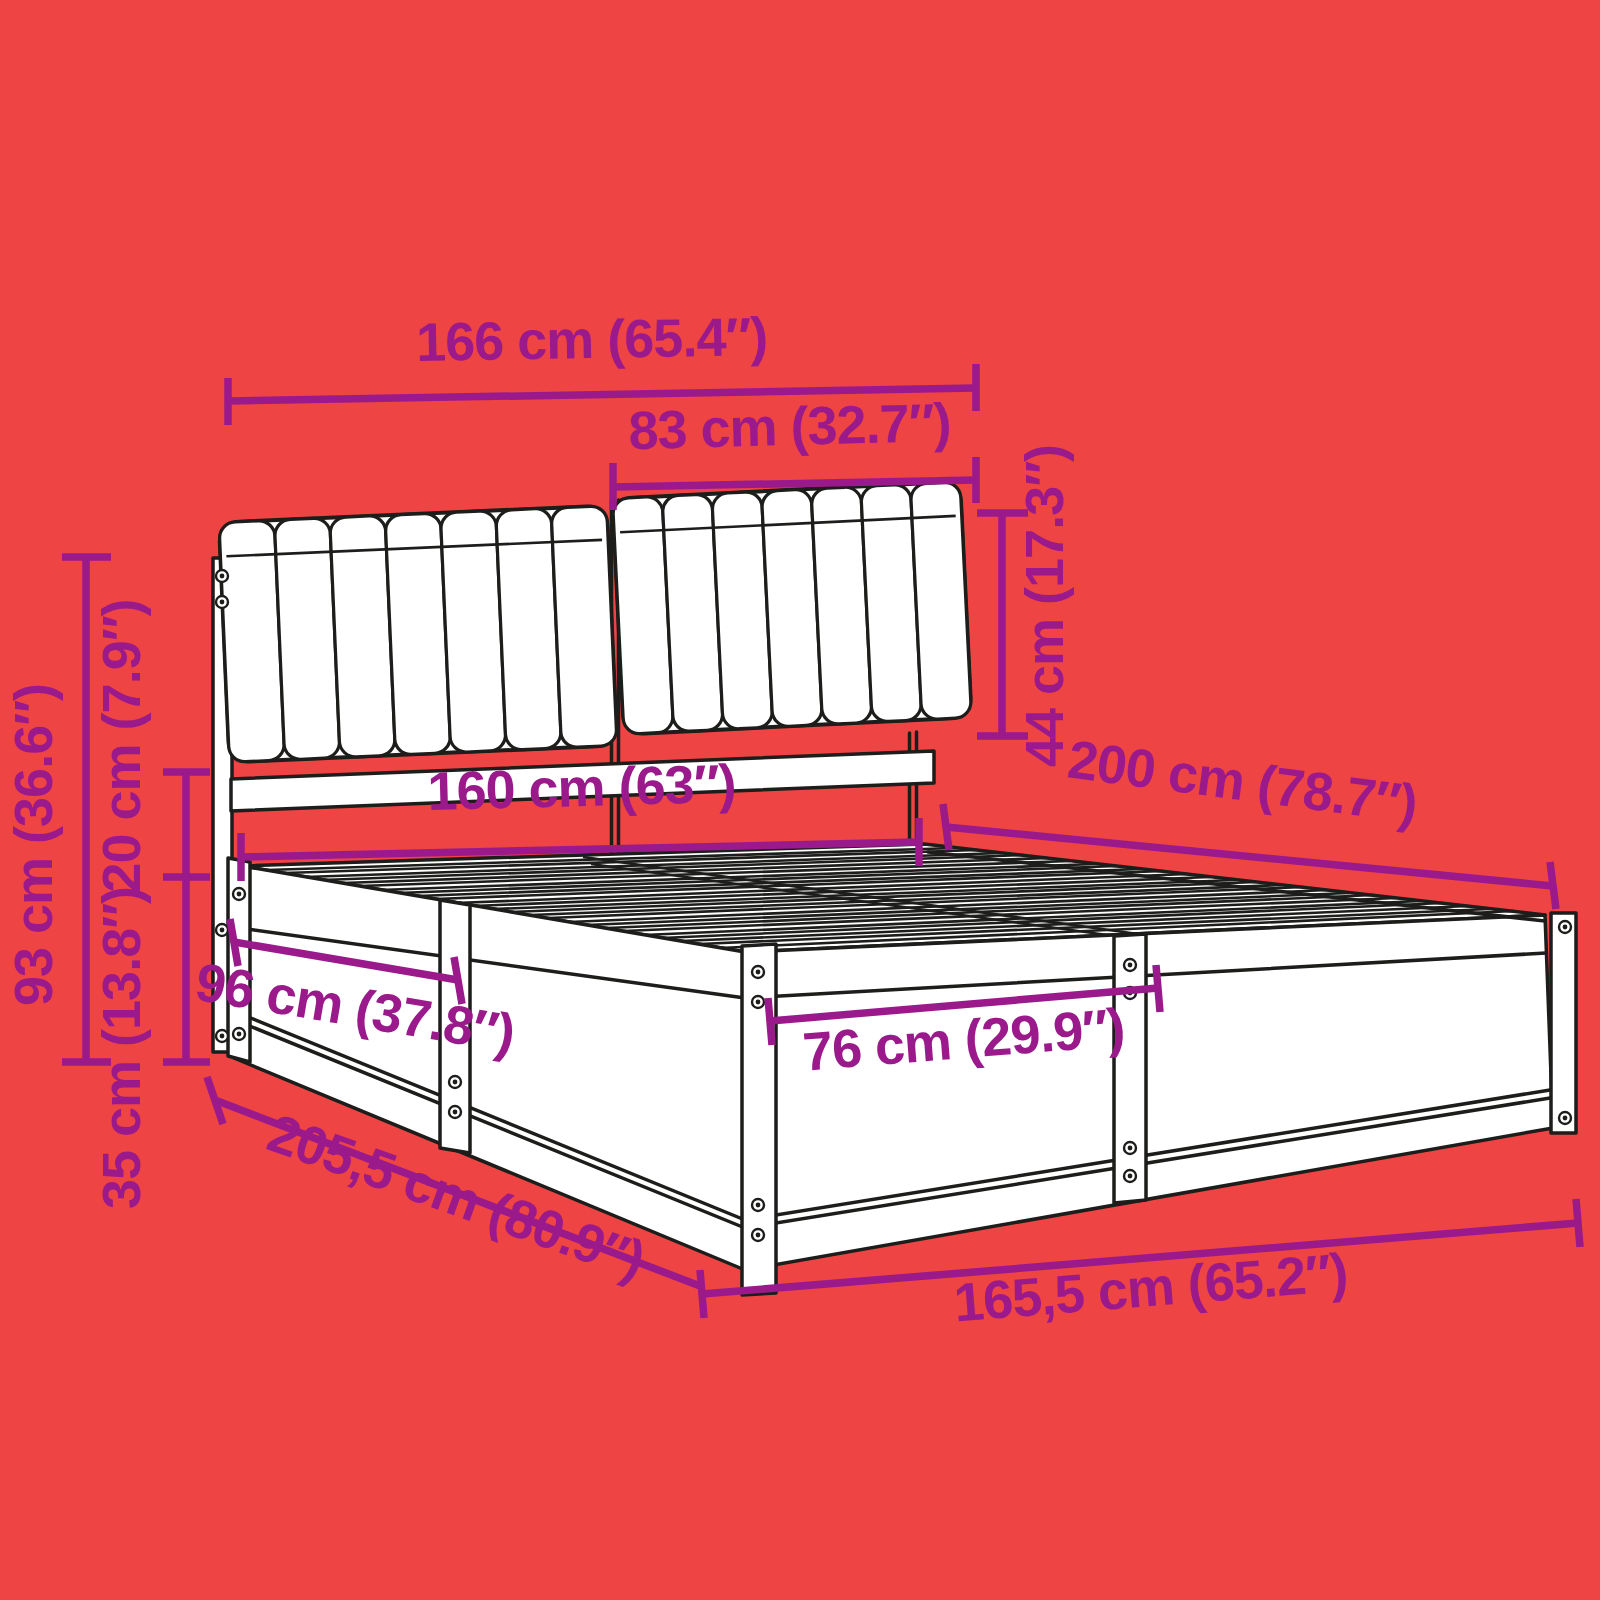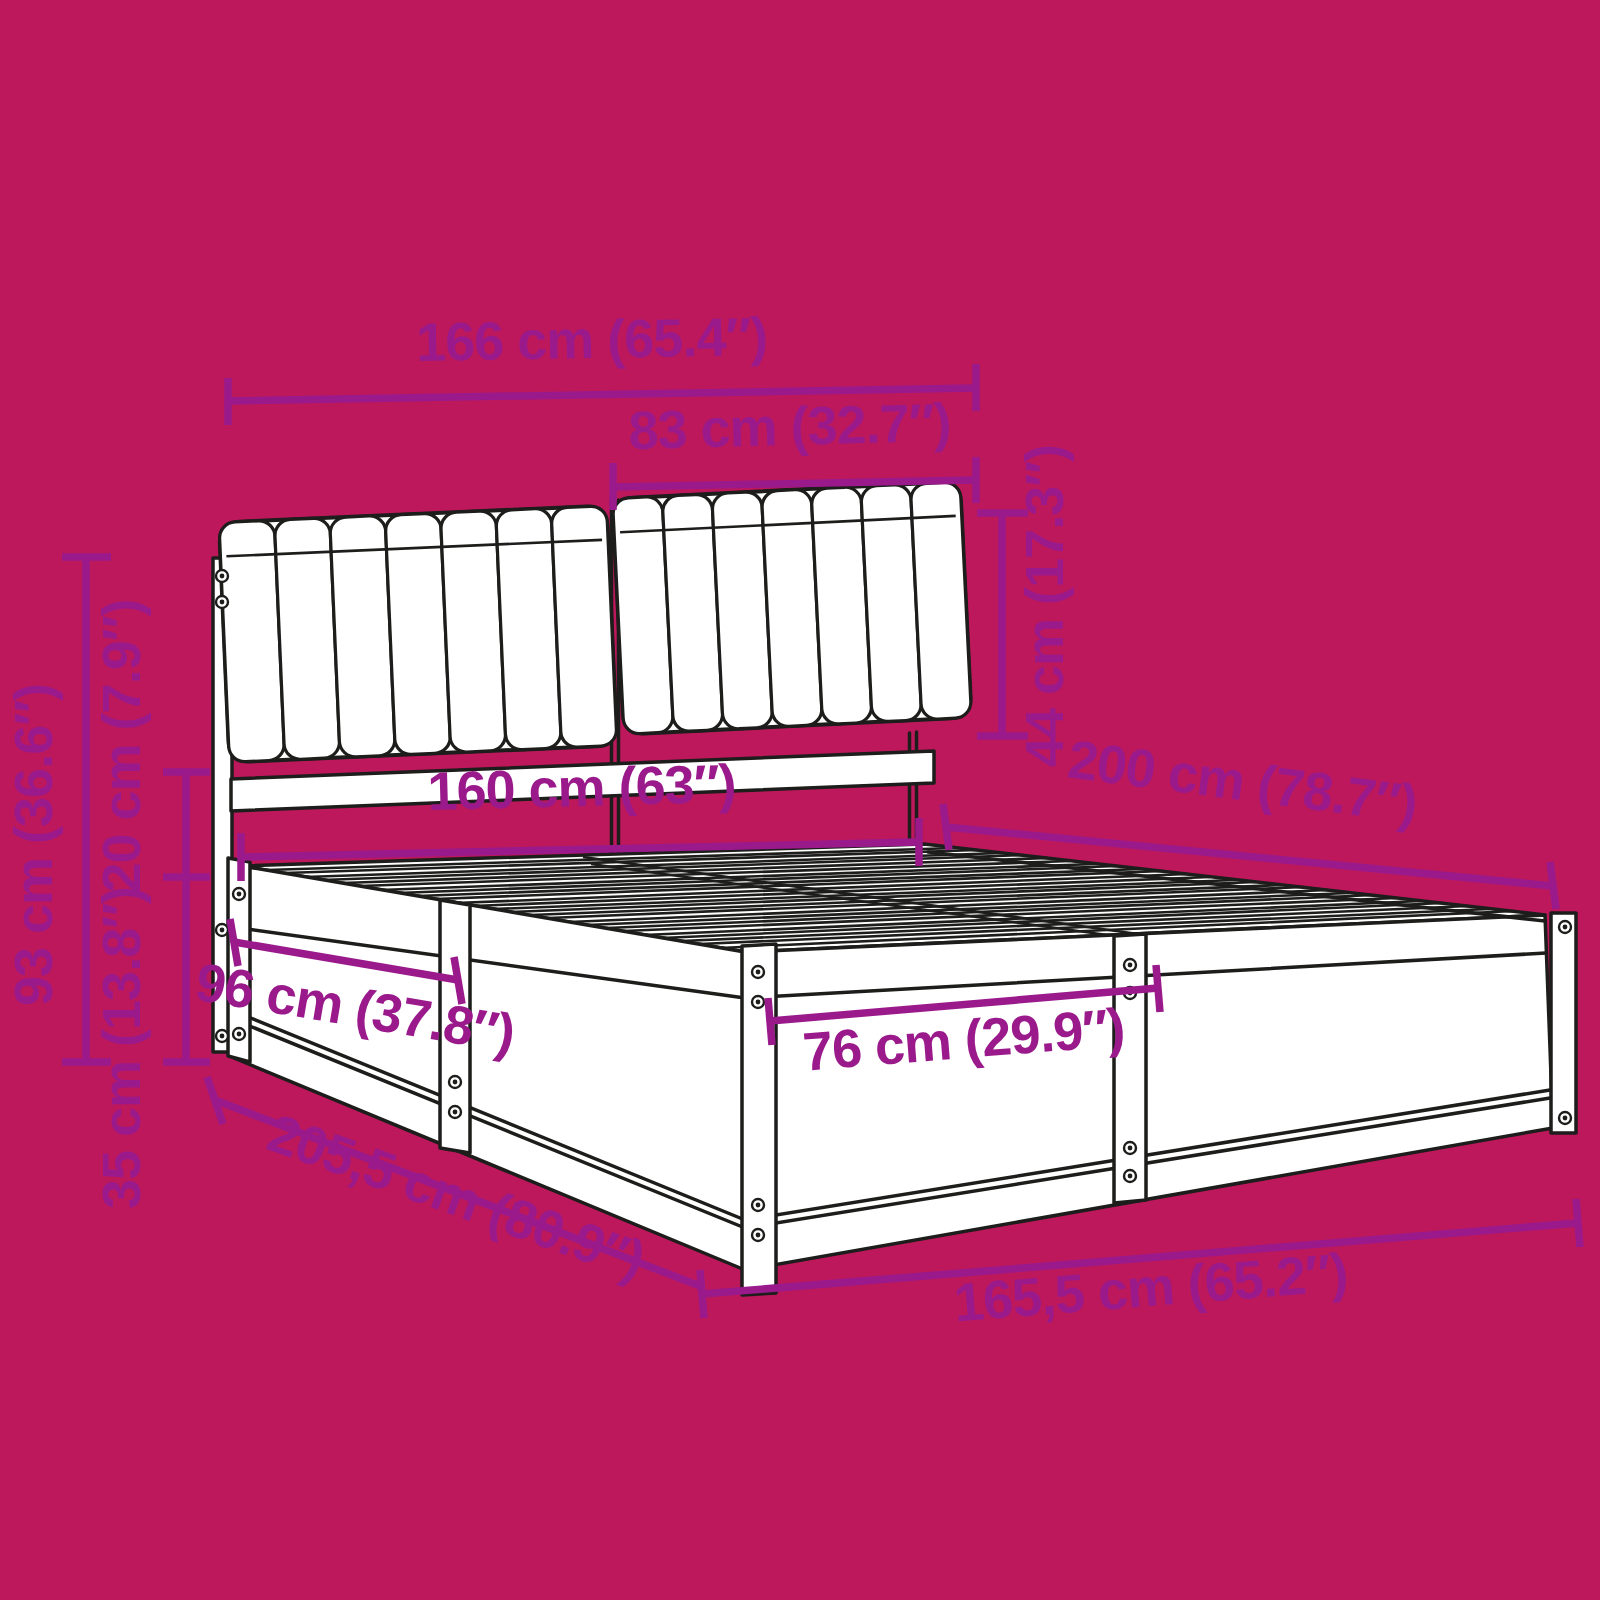--- a/index.html
+++ b/index.html
@@ -1,16 +1,16 @@
 <!DOCTYPE html>
 <html><head>
 <meta charset="utf-8">
 <style>
   html,body{margin:0;padding:0;background:#ffffff;}
-  .stage{width:1600px;height:1600px;background:#be185d;position:relative;font-family:"Liberation Sans",sans-serif;}
+  .stage{width:1600px;height:1600px;background:#ef4444;position:relative;font-family:"Liberation Sans",sans-serif;}
   svg{display:block;}
   .art{stroke:#1d1d1b;fill:none;stroke-width:3.5;stroke-linejoin:round;stroke-linecap:round;}
   .artfill{stroke:#1d1d1b;fill:#ffffff;stroke-width:3.5;stroke-linejoin:round;}
   .slat{stroke:#1d1d1b;stroke-width:2.6;fill:none;}
   .cushion{stroke:#1d1d1b;fill:#ffffff;stroke-width:4;}
   .chan{stroke:#1d1d1b;fill:#ffffff;stroke-width:3.2;}
   .dim{stroke:#9A1A8C;stroke-width:7.5;fill:none;stroke-linecap:butt;}
   .dimtext{fill:#9A1A8C;font-weight:bold;font-size:54px;letter-spacing:-1px;}
   .screwO{fill:#ffffff;stroke:#1d1d1b;stroke-width:2.4;}
   .screwI{fill:#1d1d1b;stroke:none;}

